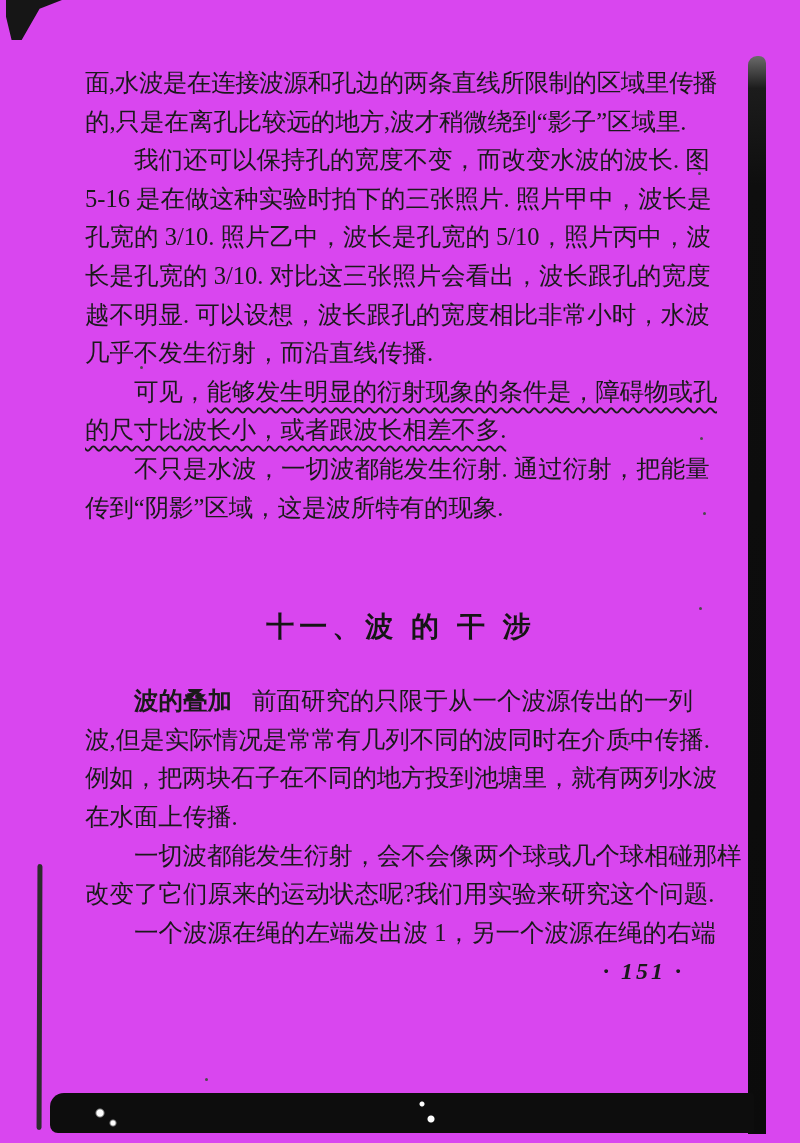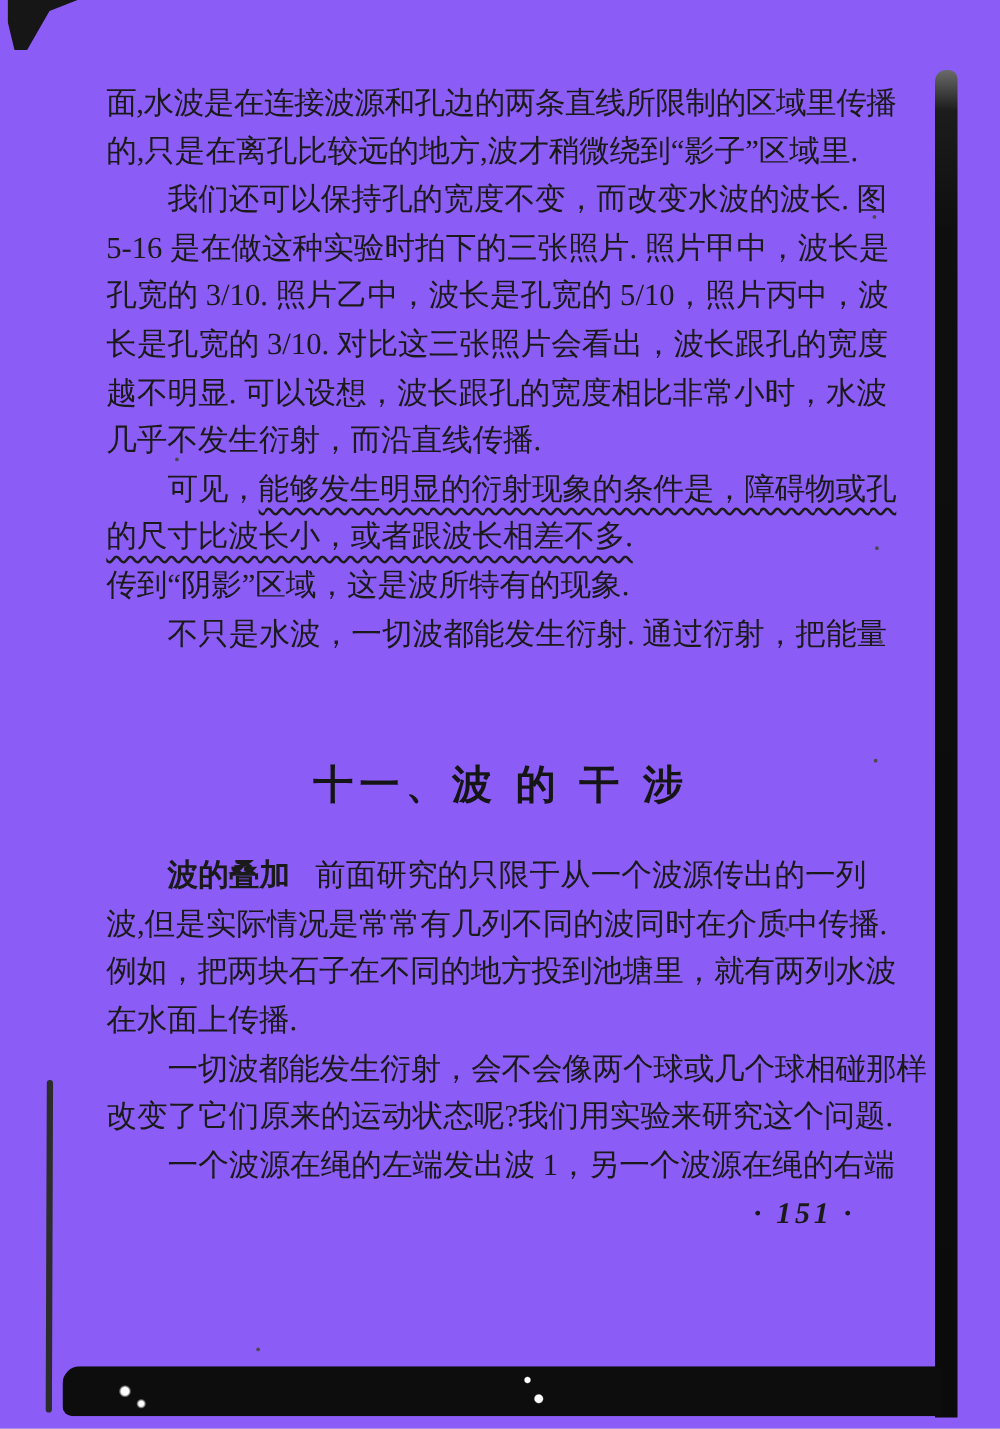--- a/index.html
+++ b/index.html
@@ -5,21 +5,21 @@
   html, body { margin: 0; padding: 0; }
   body {
     width: 800px; height: 1143px;
     background: #f4f4f2;
     font-family: "Liberation Serif", "DejaVu Serif", serif;
     overflow: hidden;
   }
   .scan-page {
     position: relative;
     width: 800px; height: 1143px;
-    background: #8b5cf6;
+    background: #d946ef;
     overflow: hidden;
   }
   
   .textblock {
     position: absolute;
     left: 85px; top: 64px;
     width: 632px;
     color: #1a1a1a;
     font-size: 24.5px;
   }
@@ -42,21 +42,21 @@
     font-weight: bold;
     font-family: Liberation Sans, sans-serif;
     margin-right: 20px;
   }
   .section-heading {
     margin-top: 80px;
     height: 40px; line-height: 40px;
     text-align: center;
     font-family: "Liberation Sans", "DejaVu Sans", sans-serif;
     font-weight: bold;
-    font-size: 32px;
+    font-size: 28px;
     letter-spacing: 5px;
     color: #151515;
   }
   .sec2 { margin-top: 35px; }
   .page-number {
     margin-top: 6px;
     height: 26px; line-height: 26px;
     text-align: right;
     padding-right: 33px;
     font-style: italic;
@@ -108,22 +108,22 @@
         <div class="line justify" style="letter-spacing: -0.407407px;"><span class="seg-plain">面,水波是在连接波源和孔边的两条直线所限制的区域里传播</span></div>
         <div class="line" style="letter-spacing: -0.08px;"><span class="seg-plain">的,只是在离孔比较远的地方,波才稍微绕到“影子”区域里.</span></div>
         <div class="line indent justify" style="letter-spacing: 0px;"><span class="seg-plain">我们还可以保持孔的宽度不变，而改变水波的波长. 图</span></div>
         <div class="line justify" style="letter-spacing: 0px;"><span class="seg-plain">5-16 是在做这种实验时拍下的三张照片. 照片甲中，波长是</span></div>
         <div class="line justify" style="letter-spacing: 0px;"><span class="seg-plain">孔宽的 3/10. 照片乙中，波长是孔宽的 5/10，照片丙中，波</span></div>
         <div class="line justify" style="letter-spacing: 0px;"><span class="seg-plain">长是孔宽的 3/10. 对比这三张照片会看出，波长跟孔的宽度</span></div>
         <div class="line justify" style="letter-spacing: 0px;"><span class="seg-plain">越不明显. 可以设想，波长跟孔的宽度相比非常小时，水波</span></div>
         <div class="line" style="letter-spacing: -0.08px;"><span class="seg-plain">几乎不发生衍射，而沿直线传播.</span></div>
         <div class="line indent justify" style="letter-spacing: -0.208333px;"><span class="seg-plain">可见，</span><span class="seg-wavy">能够发生明显的衍射现象的条件是，障碍物或孔</span></div>
         <div class="line" style="letter-spacing: -0.08px;"><span class="seg-wavy">的尺寸比波长小，或者跟波长相差不多.</span></div>
+        <div class="line indent justify" style="letter-spacing: 0px;"><span class="seg-plain">不只是水波，一切波都能发生衍射. 通过衍射，把能量</span></div>
         <div class="line" style="letter-spacing: -0.08px;"><span class="seg-plain">传到“阴影”区域，这是波所特有的现象.</span></div>
-        <div class="line indent justify" style="letter-spacing: 0px;"><span class="seg-plain">不只是水波，一切波都能发生衍射. 通过衍射，把能量</span></div>
       </div>
 
     <div class="section-heading">十一、波 的 干 涉</div>
 
     <div class="sec2" id="section2">
         <div class="line indent justify" style="letter-spacing: 0px;"><span class="seg-bold">波的叠加</span><span class="seg-plain">前面研究的只限于从一个波源传出的一列</span></div>
         <div class="line justify" style="letter-spacing: 0px;"><span class="seg-plain">波,但是实际情况是常常有几列不同的波同时在介质中传播.</span></div>
         <div class="line justify" style="letter-spacing: -0.192308px;"><span class="seg-plain">例如，把两块石子在不同的地方投到池塘里，就有两列水波</span></div>
         <div class="line" style="letter-spacing: -0.08px;"><span class="seg-plain">在水面上传播.</span></div>
         <div class="line indent justify" style="letter-spacing: -0.208333px;"><span class="seg-plain">一切波都能发生衍射，会不会像两个球或几个球相碰那样</span></div>

